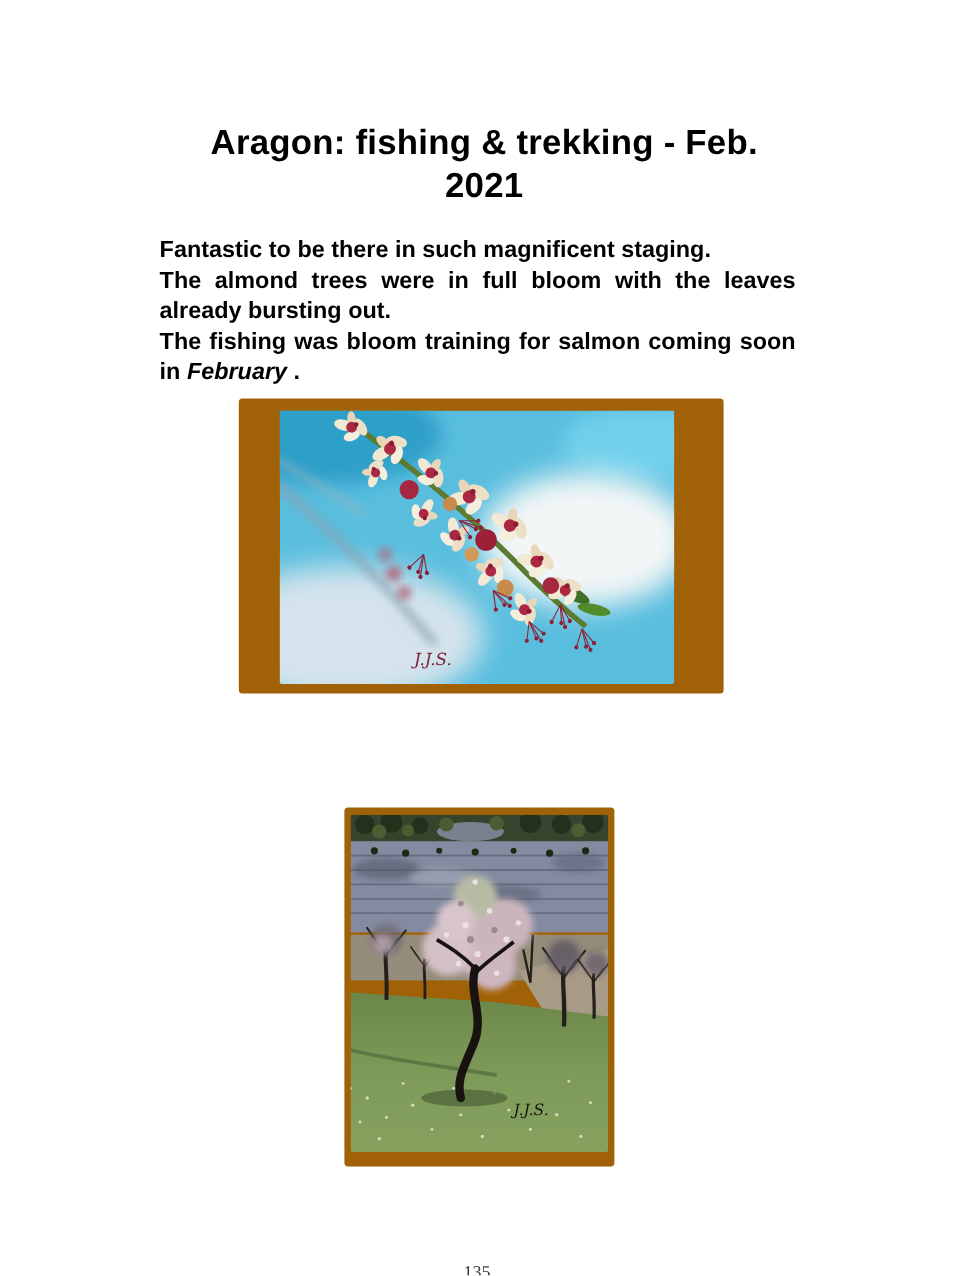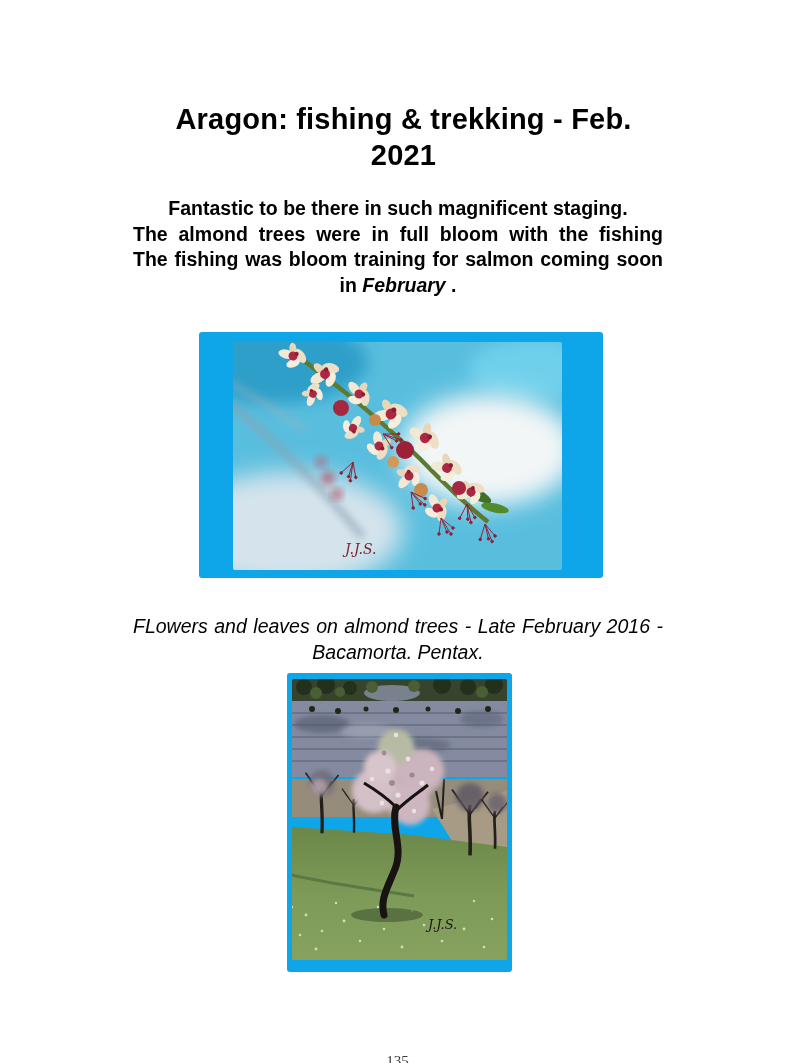--- a/index.html
+++ b/index.html
@@ -26,30 +26,30 @@
   .title div { display: block; padding-left: 12px; }
   .bodytext {
     position: absolute;
     top: 196px;
     left: 133px;
     width: 530px;
     font-size: 19.5px;
     font-weight: bold;
     line-height: 25.6px;
   }
-  .line { white-space: nowrap; text-align: center; }
+  .line { white-space: nowrap; }
   .stretch {
     white-space: normal;
     text-align: justify;
     text-align-last: justify;
   }
   .em-it { font-style: italic; }
   .photo-frame {
     position: absolute;
-    background: #0ea5e9;
+    background: #a16207;
     box-sizing: border-box;
     border-radius: 3px;
   }
   .frame1 {
     left: 199px; top: 332px;
     width: 404px; height: 246px;
     padding: 10px 41px 8px 34px;
   }
   .frame2 {
     left: 287px; top: 673px;
@@ -98,21 +98,22 @@
 
 <div class="page">
 
   <div class="title">
     <div>Aragon: fishing &amp; trekking - Feb.</div>
     <div>2021</div>
   </div>
 
   <div class="bodytext">
     <div class="line">Fantastic to be there in such magnificent staging.</div>
-    <div class="line stretch">The almond trees were in full bloom with the fishing</div>
+    <div class="line stretch">The almond trees were in full bloom with the leaves</div>
+    <div class="line">already bursting out.</div>
     <div class="line stretch">The fishing was bloom training for salmon coming soon</div>
     <div class="line"><span>in </span><span class="em-it">February</span><span> .</span></div>
   </div>
 
   <div class="photo-frame frame1">
     <div class="photo-inner">
       <svg viewBox="0 0 329 228" preserveAspectRatio="none">
         <defs>
           <filter id="b4" x="-40%" y="-40%" width="180%" height="180%">
               <feGaussianBlur stdDeviation="4"></feGaussianBlur>
@@ -184,24 +185,20 @@
         <use href="#st" transform="translate(178,150) rotate(-15)"></use>
         <use href="#st" transform="translate(120,120) rotate(40)"></use>
         <use href="#st" transform="translate(252,182) rotate(10)"></use>
         <use href="#st" transform="translate(150,92) rotate(-40)"></use>
 
         <text class="sig1" x="112" y="212" fill="#7c2138">J.J.S.</text>
       </svg>
     </div>
   </div>
 
-  <div class="caption">
-    <div class="line stretch">FLowers and leaves on almond trees - Late February 2016 -</div>
-    <div class="line">Bacamorta. Pentax.</div>
-  </div>
 
   <div class="photo-frame frame2">
     <div class="photo-inner">
       <svg viewBox="0 0 215 281" preserveAspectRatio="none">
         <defs>
           <linearGradient id="grass" x1="0" y1="0" x2="0" y2="1">
             <stop offset="0" stop-color="#6b8749"></stop>
             <stop offset="0.5" stop-color="#7d9a58"></stop>
             <stop offset="1" stop-color="#87a25f"></stop>
           </linearGradient>

